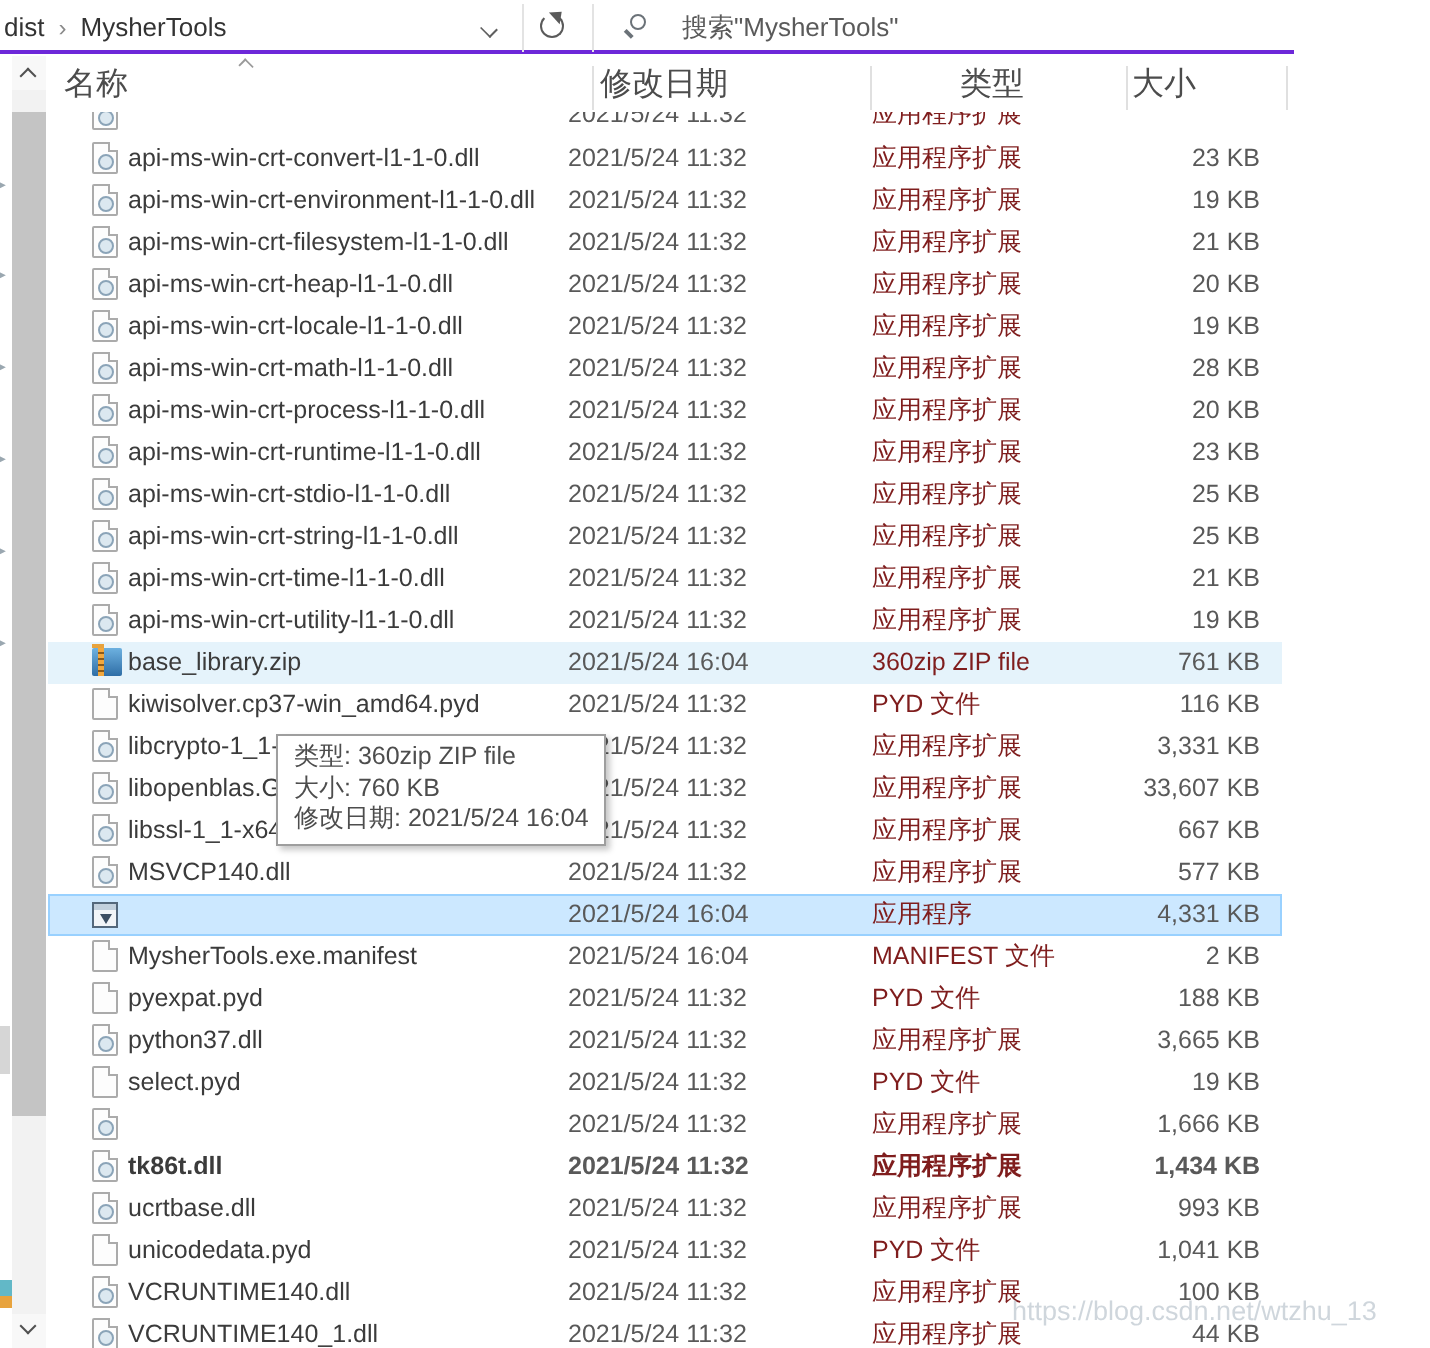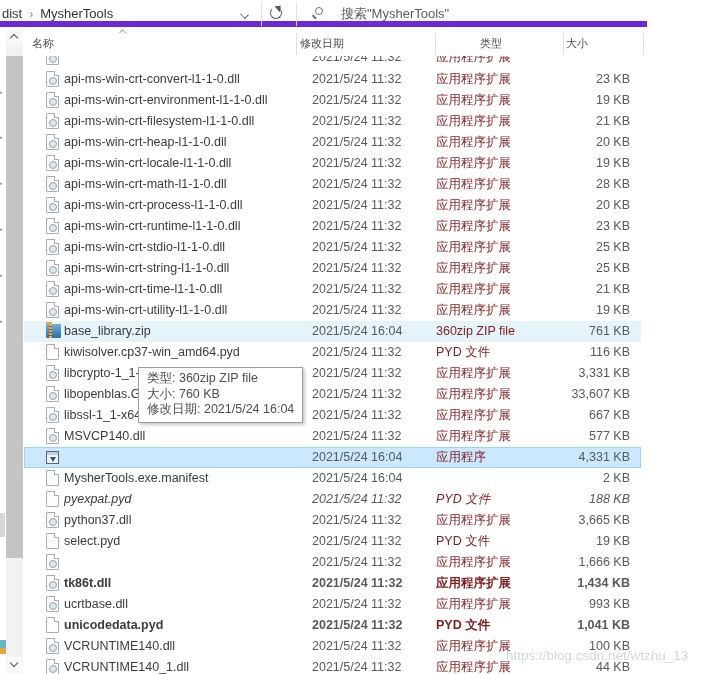--- a/index.html
+++ b/index.html
@@ -1,21 +1,21 @@
 <!DOCTYPE html>
 <html><head>
 <meta charset="utf-8">
 <style>
   * { margin:0; padding:0; box-sizing:border-box; }
   html,body { width:715px; height:674px; overflow:hidden; background:#fff;
               font-family:"Liberation Sans","DejaVu Sans",sans-serif; color:#3b3b3b; }
 
   
   .topbar { position:absolute; left:0; top:0; width:647px; height:27px; background:#fff;
-            border-bottom:6px solid #6d28d9; }
+            border-bottom:2px solid #6d28d9; }
   .crumbs { position:absolute; left:2px; top:0; height:27px; line-height:27px; font-size:13px; color:#333; }
   .crumb { cursor:default; }
   .crumb-sep { color:#8a8a8a; padding:0 7px; font-size:12px; }
   .addr-chevron { position:absolute; left:241px; top:11px; width:7px; height:7px;
                   border-right:1.4px solid #5f5f5f; border-bottom:1.4px solid #5f5f5f;
                   transform:rotate(45deg) scale(1,.8); }
   .vdiv { position:absolute; top:2px; width:1px; height:24px; background:#e3e3e3; }
   .refresh-icon { position:absolute; left:270px; top:7px; width:12px; height:12px;
                   border:1.5px solid #5a5a5a; border-radius:50%; border-top-color:transparent; }
   .refresh-icon::after { content:""; position:absolute; right:-2px; top:-3px; width:0; height:0;
@@ -24,21 +24,21 @@
   .search-area { position:absolute; left:297px; top:0; width:418px; height:27px; }
   .mag-icon { position:absolute; left:18px; top:7px; width:8px; height:8px;
               border:1.5px solid #6b7278; border-radius:50%; }
   .mag-icon::after { content:""; position:absolute; left:-4px; top:8px; width:5px; height:1.6px;
               background:#6b7278; transform:rotate(45deg); }
   .search-input { position:absolute; left:44px; top:3px; width:360px; height:21px; border:none; outline:none;
               font-size:13px; color:#444; font-family:inherit; background:transparent; }
   .search-input::placeholder { color:#5a5a5a; opacity:1; }
 
   
-  .colhead { position:absolute; top:28px; left:24px; width:691px; height:28px; font-size:11px; color:#4c4c4c;text-align:right; }
+  .colhead { position:absolute; top:28px; left:24px; width:691px; height:28px; font-size:16px; color:#4c4c4c;text-align:right; }
   .colhead .h { position:absolute; top:0; height:28px; line-height:30px; cursor:default; }
   .h-divider { position:absolute; top:5px; width:1px; height:22px; background:#e0e0e0; }
   .sort-up { position:absolute; left:96px; top:2px; width:6px; height:6px;
              border-left:1.2px solid #9a9a9a; border-top:1.2px solid #9a9a9a;
              transform:rotate(45deg) scale(1,.8); }
 
   
   .vscroll { position:absolute; left:6px; top:28px; width:17px; height:646px; background:#f2f2f2; }
   .scroll-btn { position:absolute; left:0; width:17px; height:17px; background:#f8f8f8; cursor:pointer; }
   .chev-up { position:absolute; left:5px; top:7px; width:6px; height:6px;
@@ -53,21 +53,21 @@
   .icon-sliver-1 { position:absolute; left:0; top:640px; width:6px; height:8px; background:#62b8c7; }
   .icon-sliver-2 { position:absolute; left:0; top:648px; width:6px; height:6px; background:#e8a33d; }
 
   
   .list { position:absolute; left:0; top:0; width:715px; height:674px;padding-left:30px; }
   .row { position:absolute; left:24px; width:617px; height:21px; font-size:12.5px; cursor:default; }
   .row.hover { background:#e5f3fb; }
   .row.selected { background:#cce8ff; box-shadow:inset 0 0 0 1px #99d1ff; }
   .cell { position:absolute; top:0; height:21px; line-height:21px; white-space:nowrap; overflow:hidden; }
   .c-name { left:40px; width:232px; color:#3b3b3b; }
-  .c-date { left:288px; width:130px; color:#595959; }
+  .c-date { left:260px; width:130px; color:#595959; }
   .c-type { left:412px; width:118px; color:#7f1d1d; }
   .c-size { left:506px; width:100px; color:#595959; text-align:right; }
 
   .ficon { position:absolute; left:22px; top:2px; width:13px; height:16px; }
   .icon-dll, .icon-file { background:#fdfdfd; border:1px solid #ababab; border-radius:1px; }
   .icon-dll::before, .icon-file::before { content:""; position:absolute; right:-1px; top:-1px;
       width:4px; height:4px; background:#fff;
       border-left:1px solid #ababab; border-bottom:1px solid #ababab; }
   .icon-dll::after { content:""; position:absolute; left:2px; top:5px; width:6px; height:6px;
       border:1.5px solid #8ba4b8; border-radius:50%; background:#dce8f0; }
@@ -281,23 +281,24 @@
     <div class="row selected" style="top: 447px;">
     <span class="ficon icon-exe"></span>
     <span class="cell c-date">2021/5/24 16:04</span>
     <span class="cell c-type">应用程序</span>
     <span class="cell c-size">4,331 KB</span>
   </div>
     <div class="row" style="top: 468px;">
     <span class="ficon icon-file"></span>
     <span class="cell c-name">MysherTools.exe.manifest</span>
     <span class="cell c-date">2021/5/24 16:04</span>
+    <span class="cell c-type">MANIFEST 文件</span>
     <span class="cell c-size">2 KB</span>
   </div>
-    <div class="row" style="top: 489px; font-style: italic;">
+    <div class="row" style="top: 489px;">
     <span class="ficon icon-file"></span>
     <span class="cell c-name">pyexpat.pyd</span>
     <span class="cell c-date">2021/5/24 11:32</span>
     <span class="cell c-type">PYD 文件</span>
     <span class="cell c-size">188 KB</span>
   </div>
     <div class="row" style="top: 510px;">
     <span class="ficon icon-dll"></span>
     <span class="cell c-name">python37.dll</span>
     <span class="cell c-date">2021/5/24 11:32</span>
@@ -324,21 +325,21 @@
     <span class="cell c-type">应用程序扩展</span>
     <span class="cell c-size">1,434 KB</span>
   </div>
     <div class="row" style="top: 594px;">
     <span class="ficon icon-dll"></span>
     <span class="cell c-name">ucrtbase.dll</span>
     <span class="cell c-date">2021/5/24 11:32</span>
     <span class="cell c-type">应用程序扩展</span>
     <span class="cell c-size">993 KB</span>
   </div>
-    <div class="row" style="top: 615px; font-weight: bold;">
+    <div class="row" style="top: 615px;">
     <span class="ficon icon-file"></span>
     <span class="cell c-name">unicodedata.pyd</span>
     <span class="cell c-date">2021/5/24 11:32</span>
     <span class="cell c-type">PYD 文件</span>
     <span class="cell c-size">1,041 KB</span>
   </div>
     <div class="row" style="top: 636px;">
     <span class="ficon icon-dll"></span>
     <span class="cell c-name">VCRUNTIME140.dll</span>
     <span class="cell c-date">2021/5/24 11:32</span>

